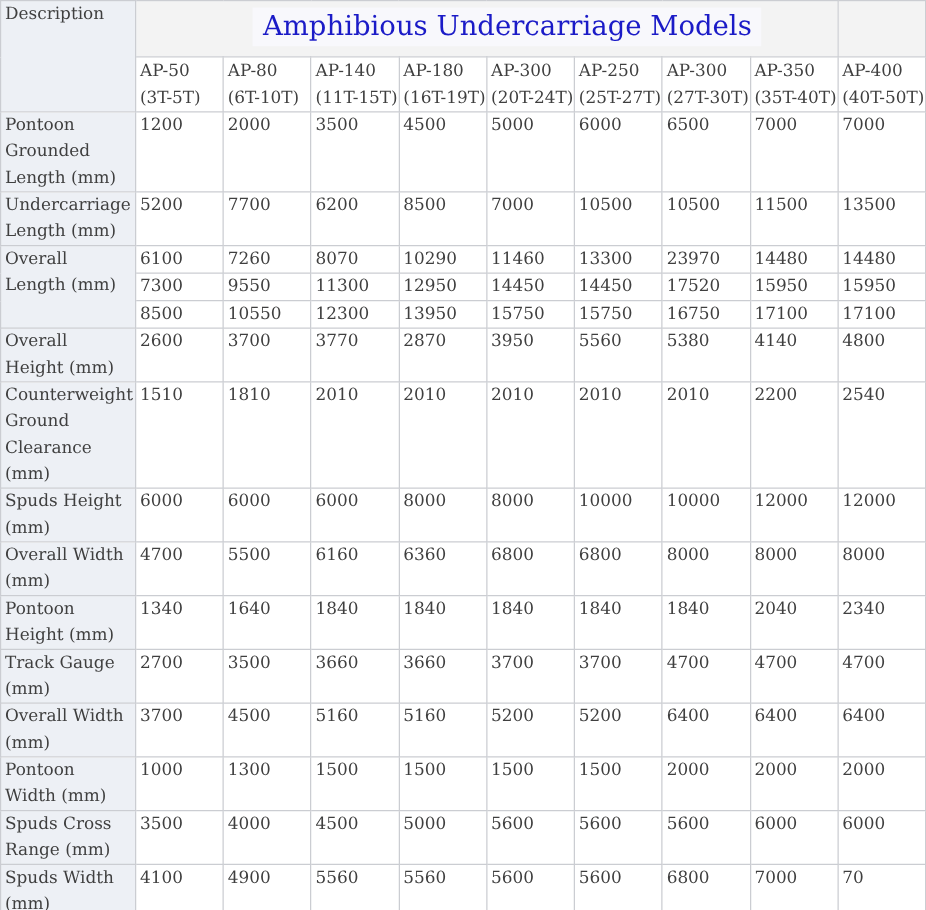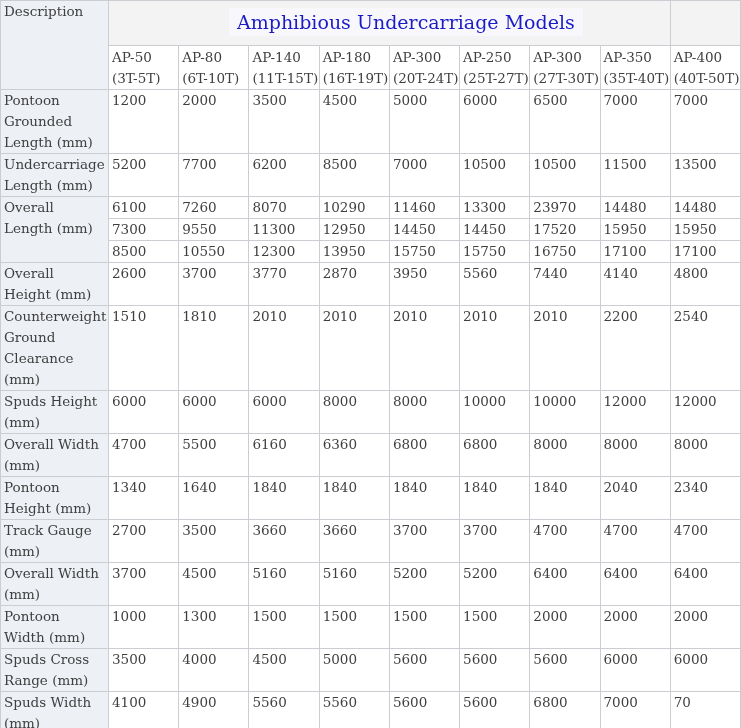--- a/index.html
+++ b/index.html
@@ -41,21 +41,21 @@
     background:var(--title-band-bg,#f3f3f3);
     height:44px;
     vertical-align:middle;
     text-align:center;
   }
   tr.title-row th.title-empty{
     background:var(--title-band-bg,#f3f3f3);
   }
   .title-text{
     color:var(--title-text,#1b1bc7);
-    font-size:19px;
+    font-size:22px;
     background:var(--title-highlight-bg,#f8f8fc);
     padding:3px 8px;
     white-space:nowrap;
     margin-left:32px;
   }
   tr.model-row th{
     height:42px;
     background:var(--cell-bg,#fff);
     padding-top:1px;
   }
@@ -185,21 +185,21 @@
         <td class="val">17100</td>
       </tr>
       <tr>
         <td class="desc" rowspan="1">Overall Height (mm)</td>
         <td class="val">2600</td>
         <td class="val">3700</td>
         <td class="val">3770</td>
         <td class="val">2870</td>
         <td class="val">3950</td>
         <td class="val">5560</td>
-        <td class="val">7440</td>
+        <td class="val">5380</td>
         <td class="val">4140</td>
         <td class="val">4800</td>
       </tr>
       <tr>
         <td class="desc" rowspan="1">Counterweight Ground Clearance (mm)</td>
         <td class="val">1510</td>
         <td class="val">1810</td>
         <td class="val">2010</td>
         <td class="val">2010</td>
         <td class="val">2010</td>

